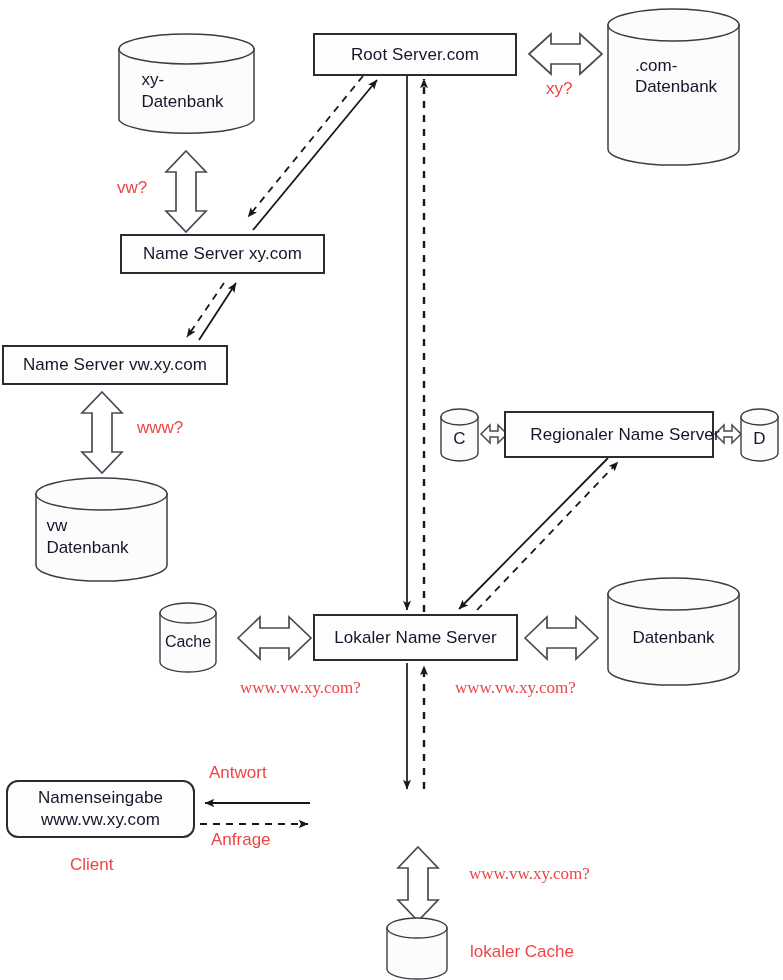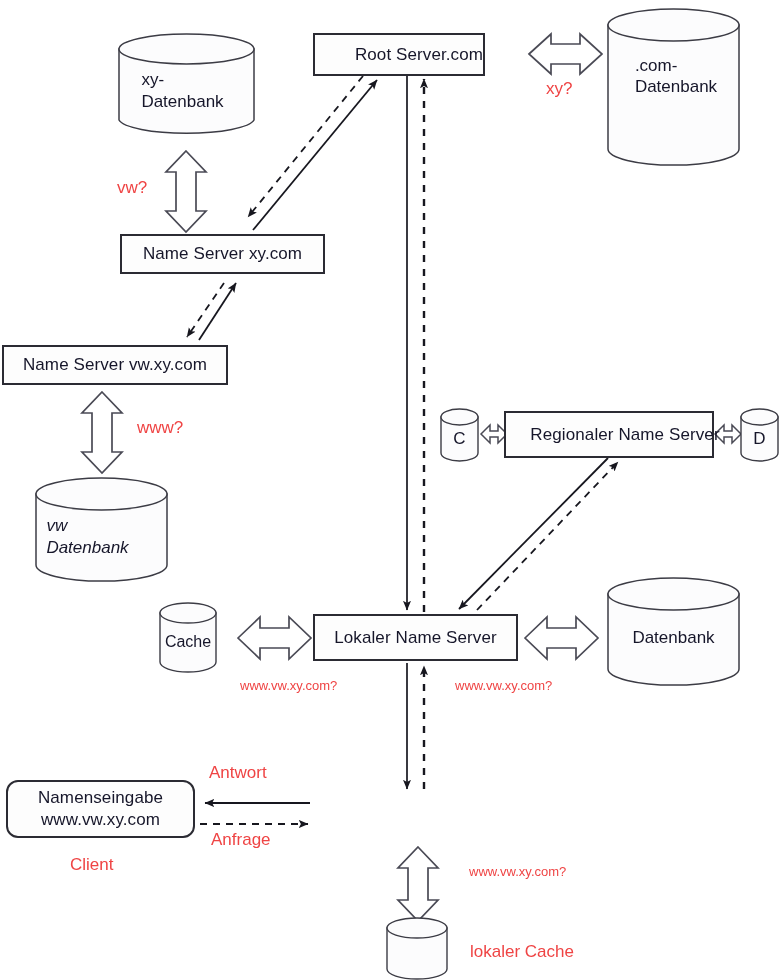--- a/index.html
+++ b/index.html
@@ -72,21 +72,22 @@
   .cyl .cyl-label.left-align {
     text-align: left;
   }
   .free-label {
     position: absolute;
     font-size: 17px;
     color: #ef4444;
     white-space: nowrap;
   }
   .free-label.small {
-    font-size: 13px;
+    font-size: 17px;
+    font-family: Liberation Serif, serif;
   }
 </style>
 </head>
 <body>
 
 <div id="stage">
 
   <svg id="wires" viewBox="0 0 783 980">
     <defs>
       <marker id="arrowSolid" markerWidth="11" markerHeight="11" refX="9.2" refY="4.2" orient="auto" markerUnits="userSpaceOnUse">
@@ -170,21 +171,21 @@
     </svg>
     <div class="cyl-label left-align" style="margin-top:-22px;">.com-
 Datenbank</div>
   </div>
 
   <div class="cyl" style="left:35px; top:477px; width:133px; height:105px;">
     <svg width="133" height="105" viewBox="0 0 133 105">
       <path d="M1,17 L1,88 A65,16 0 0 0 132,88 L132,17 Z" fill="#fcfcfd" stroke="#3c3c45" stroke-width="1.5"></path>
       <ellipse cx="66.5" cy="17" rx="65.5" ry="16" fill="#fcfcfd" stroke="#3c3c45" stroke-width="1.5"></ellipse>
     </svg>
-    <div class="cyl-label left-align" style="margin-top:14px; margin-right:28px;font-style:italic;">vw
+    <div class="cyl-label left-align" style="margin-top:14px; margin-right:28px;">vw
 Datenbank</div>
   </div>
 
   <div class="cyl" style="left:440px; top:408px; width:39px; height:54px;">
     <svg width="39" height="54" viewBox="0 0 39 54">
       <path d="M1,9 L1,45 A18.5,8 0 0 0 38,45 L38,9 Z" fill="#fcfcfd" stroke="#3c3c45" stroke-width="1.4"></path>
       <ellipse cx="19.5" cy="9" rx="18.5" ry="8" fill="#fcfcfd" stroke="#3c3c45" stroke-width="1.4"></ellipse>
     </svg>
     <div class="cyl-label" style="margin-top:7px;">C</div>
   </div>
@@ -214,21 +215,21 @@
   </div>
 
   <div class="cyl" style="left:386px; top:917px; width:62px; height:63px;">
     <svg width="62" height="63" viewBox="0 0 62 63">
       <path d="M1,11 L1,52 A30,10 0 0 0 61,52 L61,11 Z" fill="#fcfcfd" stroke="#3c3c45" stroke-width="1.4"></path>
       <ellipse cx="31" cy="11" rx="30" ry="10" fill="#fcfcfd" stroke="#3c3c45" stroke-width="1.4"></ellipse>
     </svg>
     <div class="cyl-label"></div>
   </div>
 
-  <div class="node-box" style="left:313px; top:33px; width:172px; height:43px;justify-content:flex-end;">
+  <div class="node-box" style="left:313px; top:33px; width:204px; height:43px;">
     <span>Root Server.com</span>
   </div>
 
   <div class="node-box" style="left:120px; top:234px; width:205px; height:40px;">
     <span>Name Server xy.com</span>
   </div>
 
   <div class="node-box" style="left:2px; top:345px; width:226px; height:40px;">
     <span>Name Server vw.xy.com</span>
   </div>

